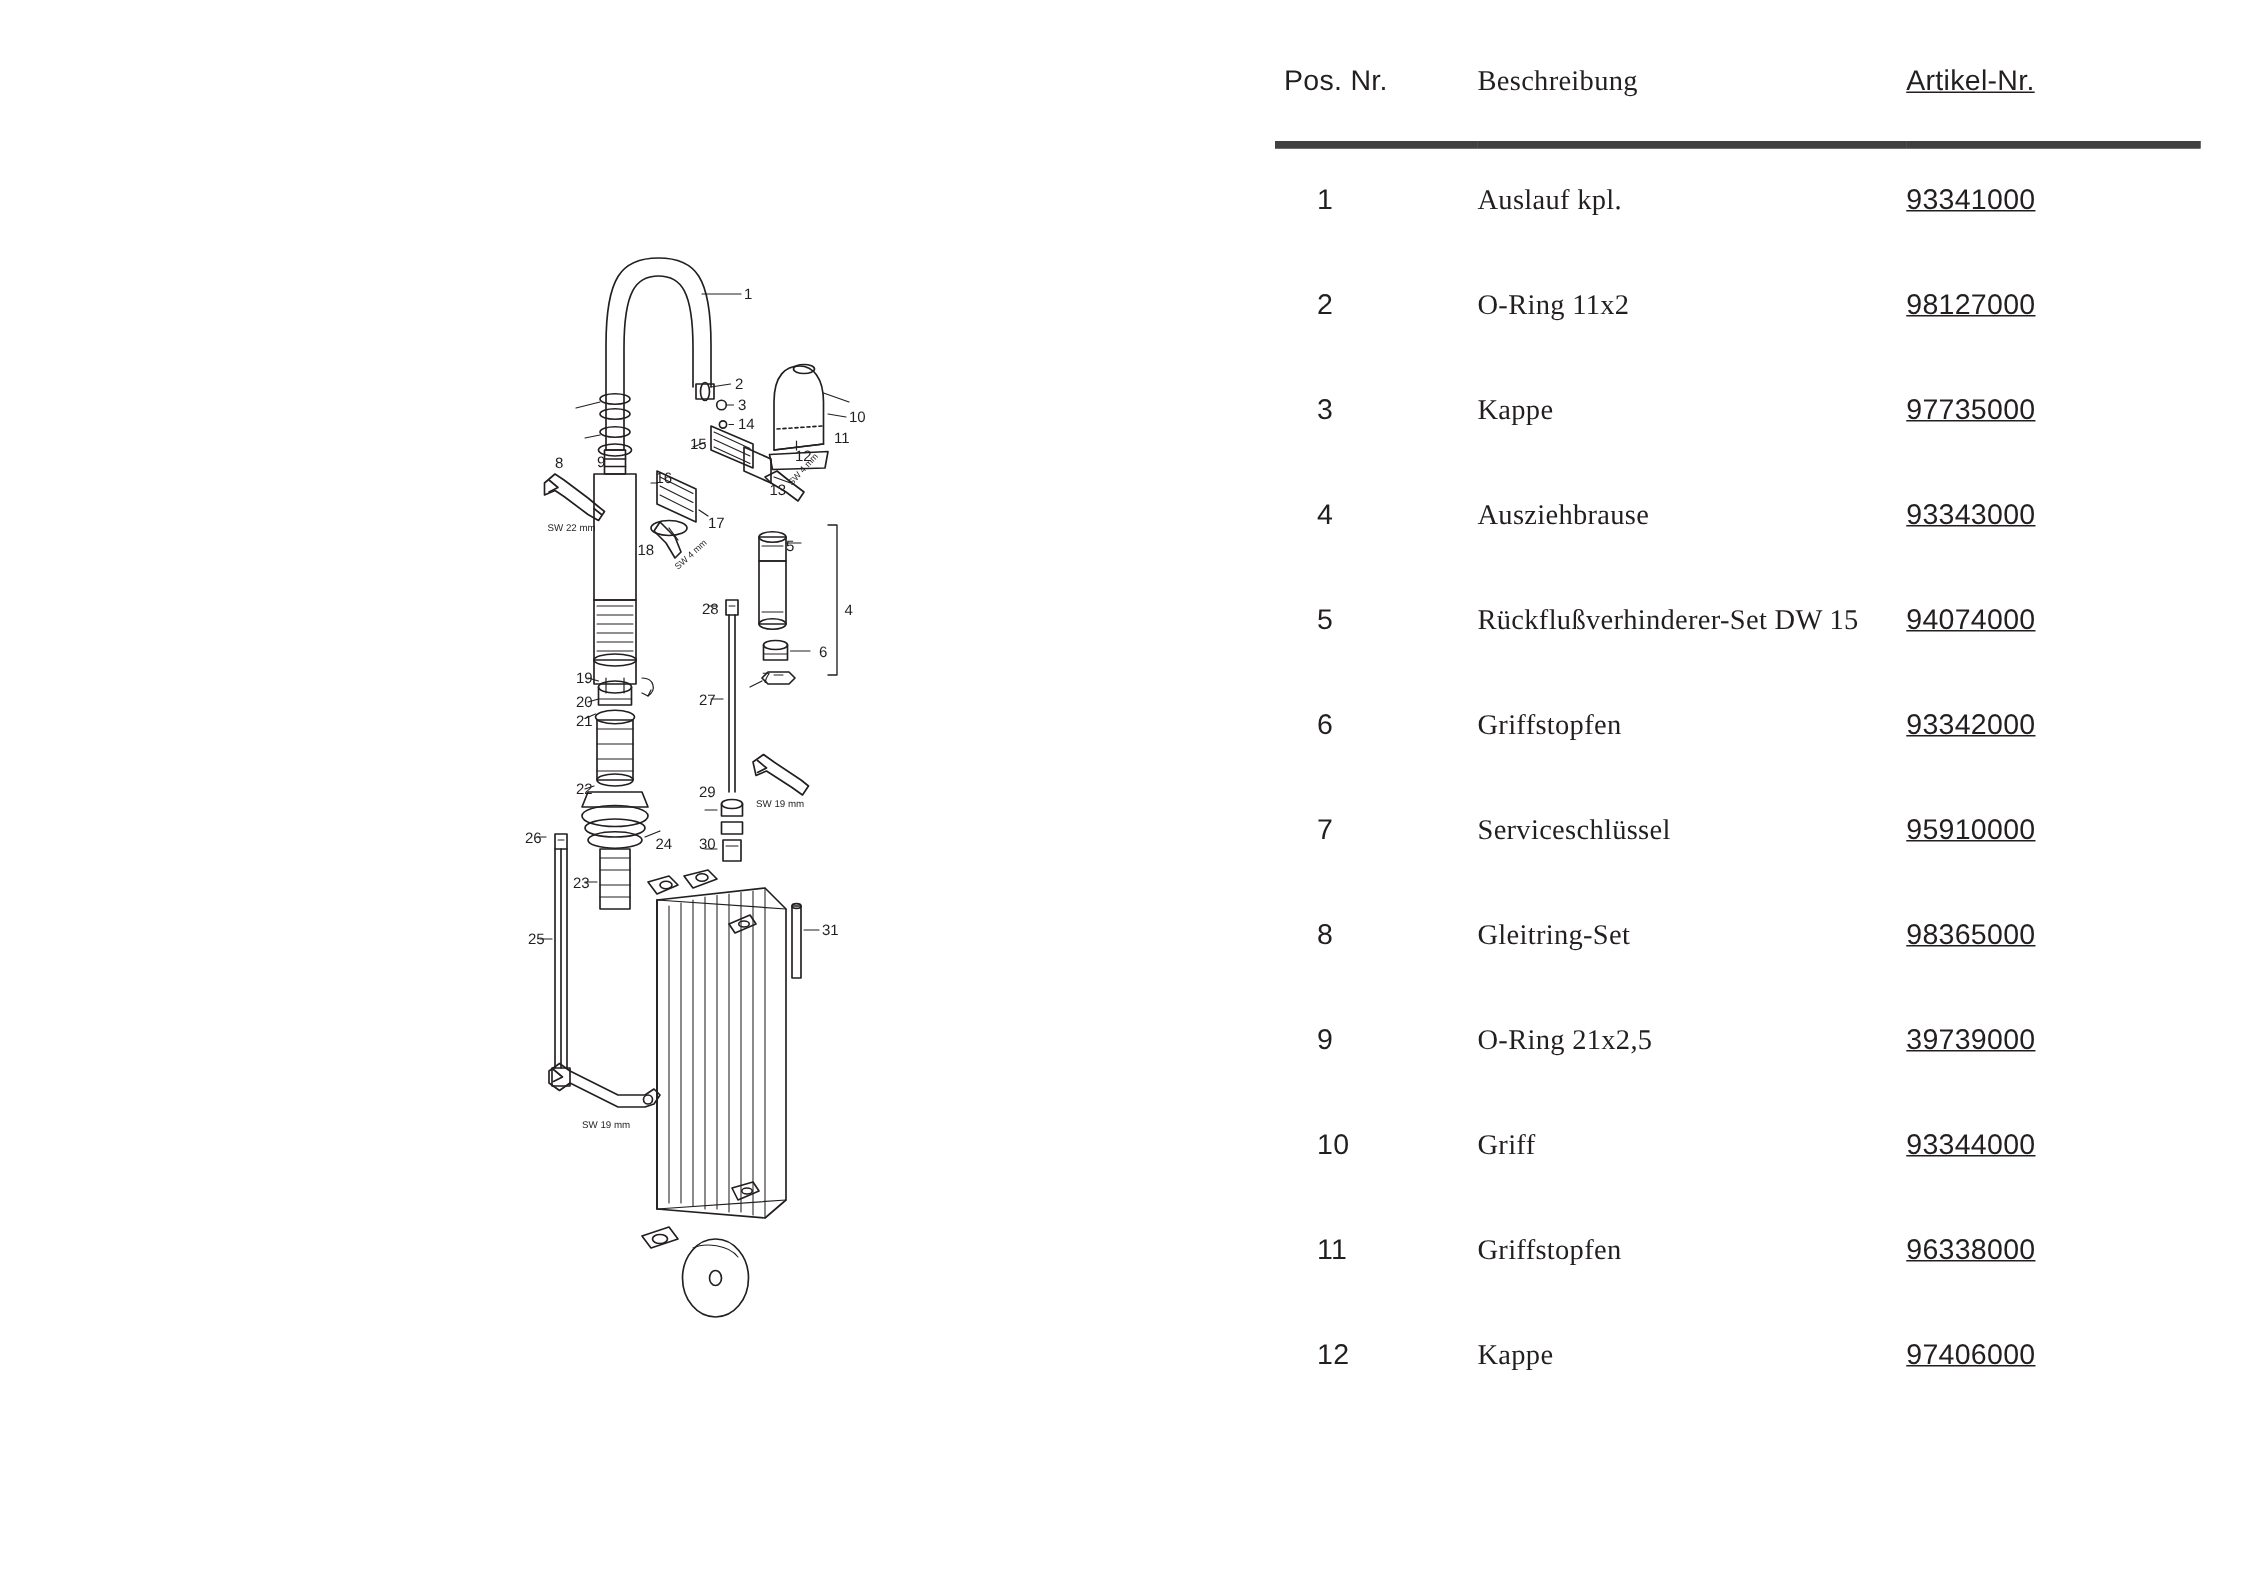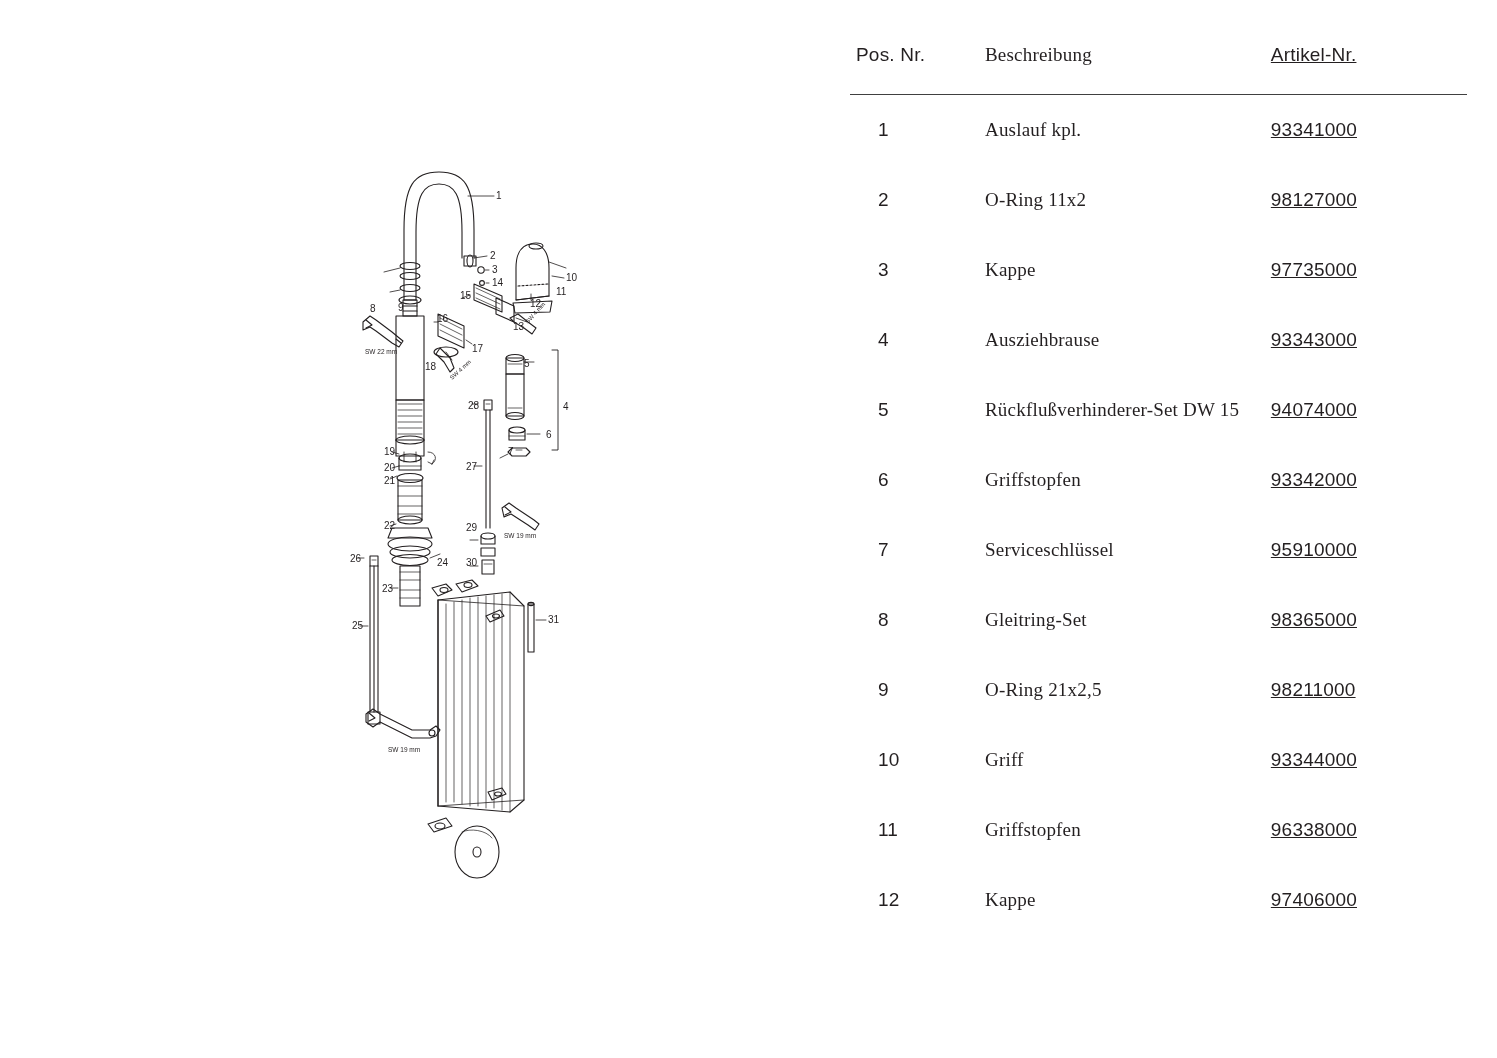--- a/index.html
+++ b/index.html
@@ -50,21 +50,21 @@
   }
   .parts-table th {
     font-weight: normal;
     font-size: 19px;
     color: #231f20;
     text-align: left;
     padding: 0 0 28px 0;
     letter-spacing: 0.2px;
   }
   .parts-table thead tr {
-    border-bottom: 1px solid #404040;
+    border-bottom: 5px solid #404040;
     margin-left: 37px;
   }
   .parts-table td {
     font-size: 19px;
     color: #231f20;
     padding: 24px 0 24px 0;
     letter-spacing: 0.2px;
     vertical-align: middle;
   }
   .col-pos   { width: 110px; padding-left: 22px !important; }
@@ -402,21 +402,21 @@
           <td class="col-art">95910000</td>
         </tr>
         <tr>
           <td class="col-pos">8</td>
           <td class="col-desc">Gleitring-Set</td>
           <td class="col-art">98365000</td>
         </tr>
         <tr>
           <td class="col-pos">9</td>
           <td class="col-desc">O-Ring 21x2,5</td>
-          <td class="col-art">98211000</td>
+          <td class="col-art">39739000</td>
         </tr>
         <tr>
           <td class="col-pos">10</td>
           <td class="col-desc">Griff</td>
           <td class="col-art">93344000</td>
         </tr>
         <tr>
           <td class="col-pos">11</td>
           <td class="col-desc">Griffstopfen</td>
           <td class="col-art">96338000</td>

